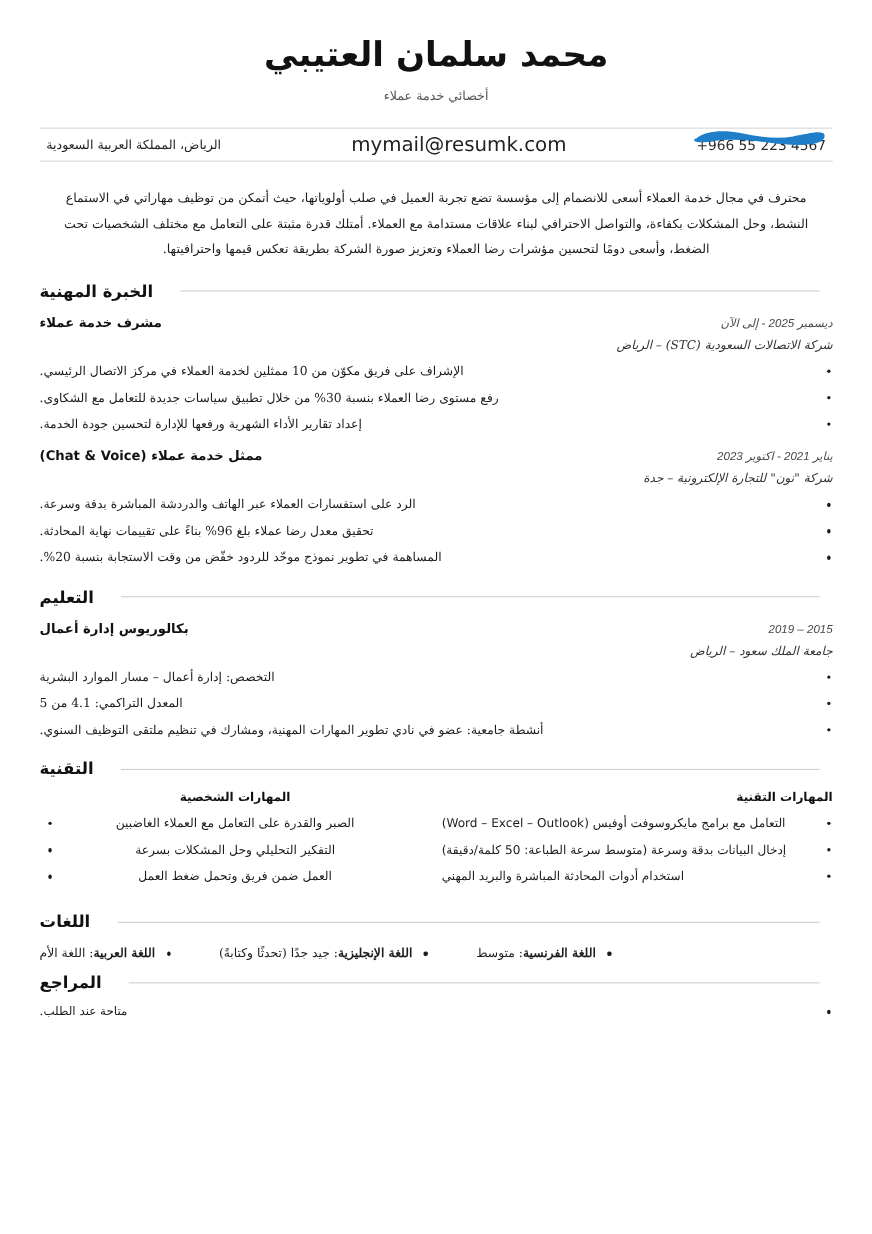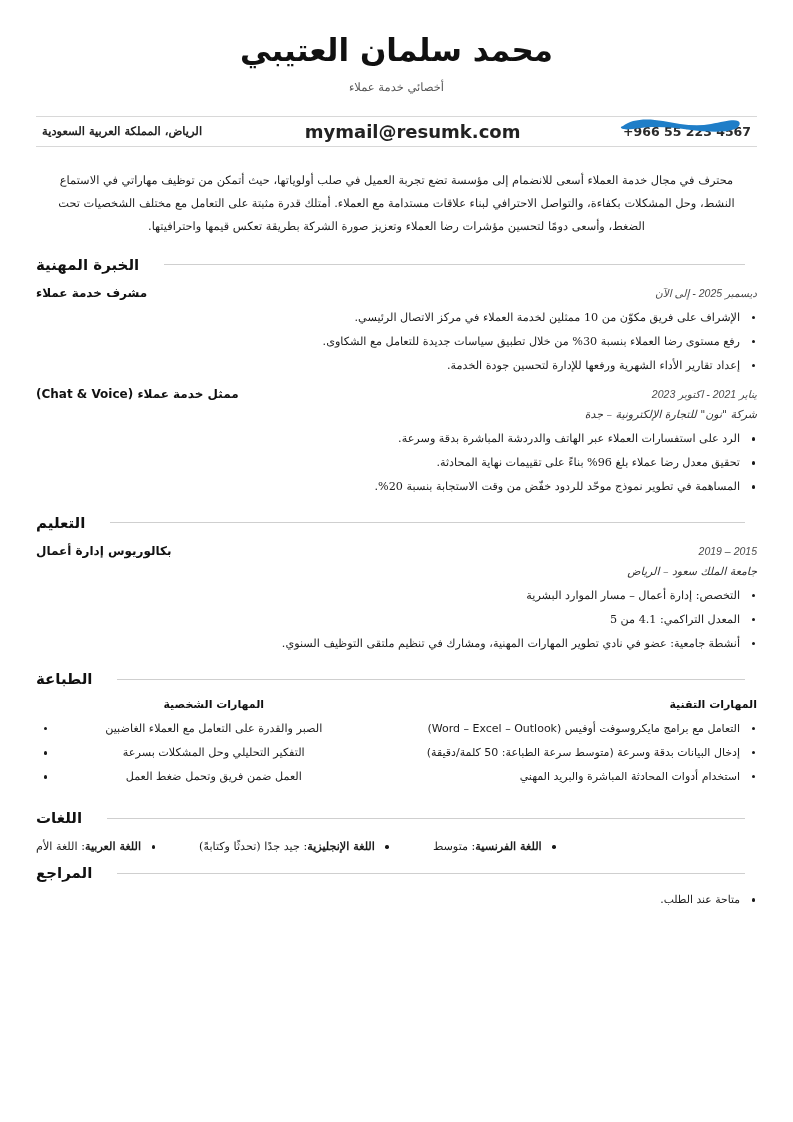--- a/index.html
+++ b/index.html
@@ -56,21 +56,20 @@
     align-items: center;
     justify-content: space-between;
     padding: 0 6px;
     position: relative;
   }
   .contact-item {
     font-size: 11.5px;
     color: #222222;
     white-space: nowrap;
     font-family: "DejaVu Serif", "Liberation Serif", serif;
-    font-weight: bold;
   }
   .contact-item.email {
     font-family: "DejaVu Sans", "Liberation Sans", sans-serif;
     font-size: 18px;
     direction: ltr;
   }
   .contact-item.phone {
     font-family: "DejaVu Sans", "Liberation Sans", sans-serif;
     font-size: 12.5px;
     direction: ltr;
@@ -155,21 +154,21 @@
   ul.bullets {
     margin: 9px 0 0 0;
     padding: 0;
     list-style: none;
   }
   ul.bullets li {
     position: relative;
     font-size: 11.2px;
     line-height: 1.62;
     color: #1c1c1c;
-    text-align: right;
+    text-align: left;
     padding-right: 17px;
     margin-bottom: 6px;
     font-family: "DejaVu Serif", "Liberation Serif", serif;
   }
   ul.bullets li::before {
     content: "";
     position: absolute;
     right: 2px;
     top: 7px;
     width: 3.4px;
@@ -267,20 +266,21 @@
     <div class="section-head">
       <div class="rule"></div>
       <div class="section-title">الخبرة المهنية</div>
     </div>
 
     <div class="entry">
       <div class="entry-top">
         <div class="entry-role">مشرف خدمة عملاء</div>
         <div class="entry-date">ديسمبر 2025 - إلى الآن</div>
       </div>
+      <div class="entry-org">شركة الاتصالات السعودية (STC) – الرياض</div>
       <ul class="bullets">
         <li>الإشراف على فريق مكوّن من 10 ممثلين لخدمة العملاء في مركز الاتصال الرئيسي.</li>
         <li>رفع مستوى رضا العملاء بنسبة 30% من خلال تطبيق سياسات جديدة للتعامل مع الشكاوى.</li>
         <li>إعداد تقارير الأداء الشهرية ورفعها للإدارة لتحسين جودة الخدمة.</li>
       </ul>
     </div>
 
     <div class="entry">
       <div class="entry-top">
         <div class="entry-role">ممثل خدمة عملاء (Chat &amp; Voice)</div>
@@ -311,21 +311,21 @@
         <li>التخصص: إدارة أعمال – مسار الموارد البشرية</li>
         <li>المعدل التراكمي: 4.1 من 5</li>
         <li>أنشطة جامعية: عضو في نادي تطوير المهارات المهنية، ومشارك في تنظيم ملتقى التوظيف السنوي.</li>
       </ul>
     </div>
   </div>
 
   <div class="section">
     <div class="section-head">
       <div class="rule"></div>
-      <div class="section-title">الطباعة</div>
+      <div class="section-title">التقنية</div>
     </div>
 
     <div class="skills-grid">
       <div class="skills-col technical">
         <div class="skills-col-title">المهارات التقنية</div>
         <ul class="bullets sans">
           <li>التعامل مع برامج مايكروسوفت أوفيس (Word – Excel – Outlook)</li>
           <li>إدخال البيانات بدقة وسرعة (متوسط سرعة الطباعة: 50 كلمة/دقيقة)</li>
           <li>استخدام أدوات المحادثة المباشرة والبريد المهني</li>
         </ul>

